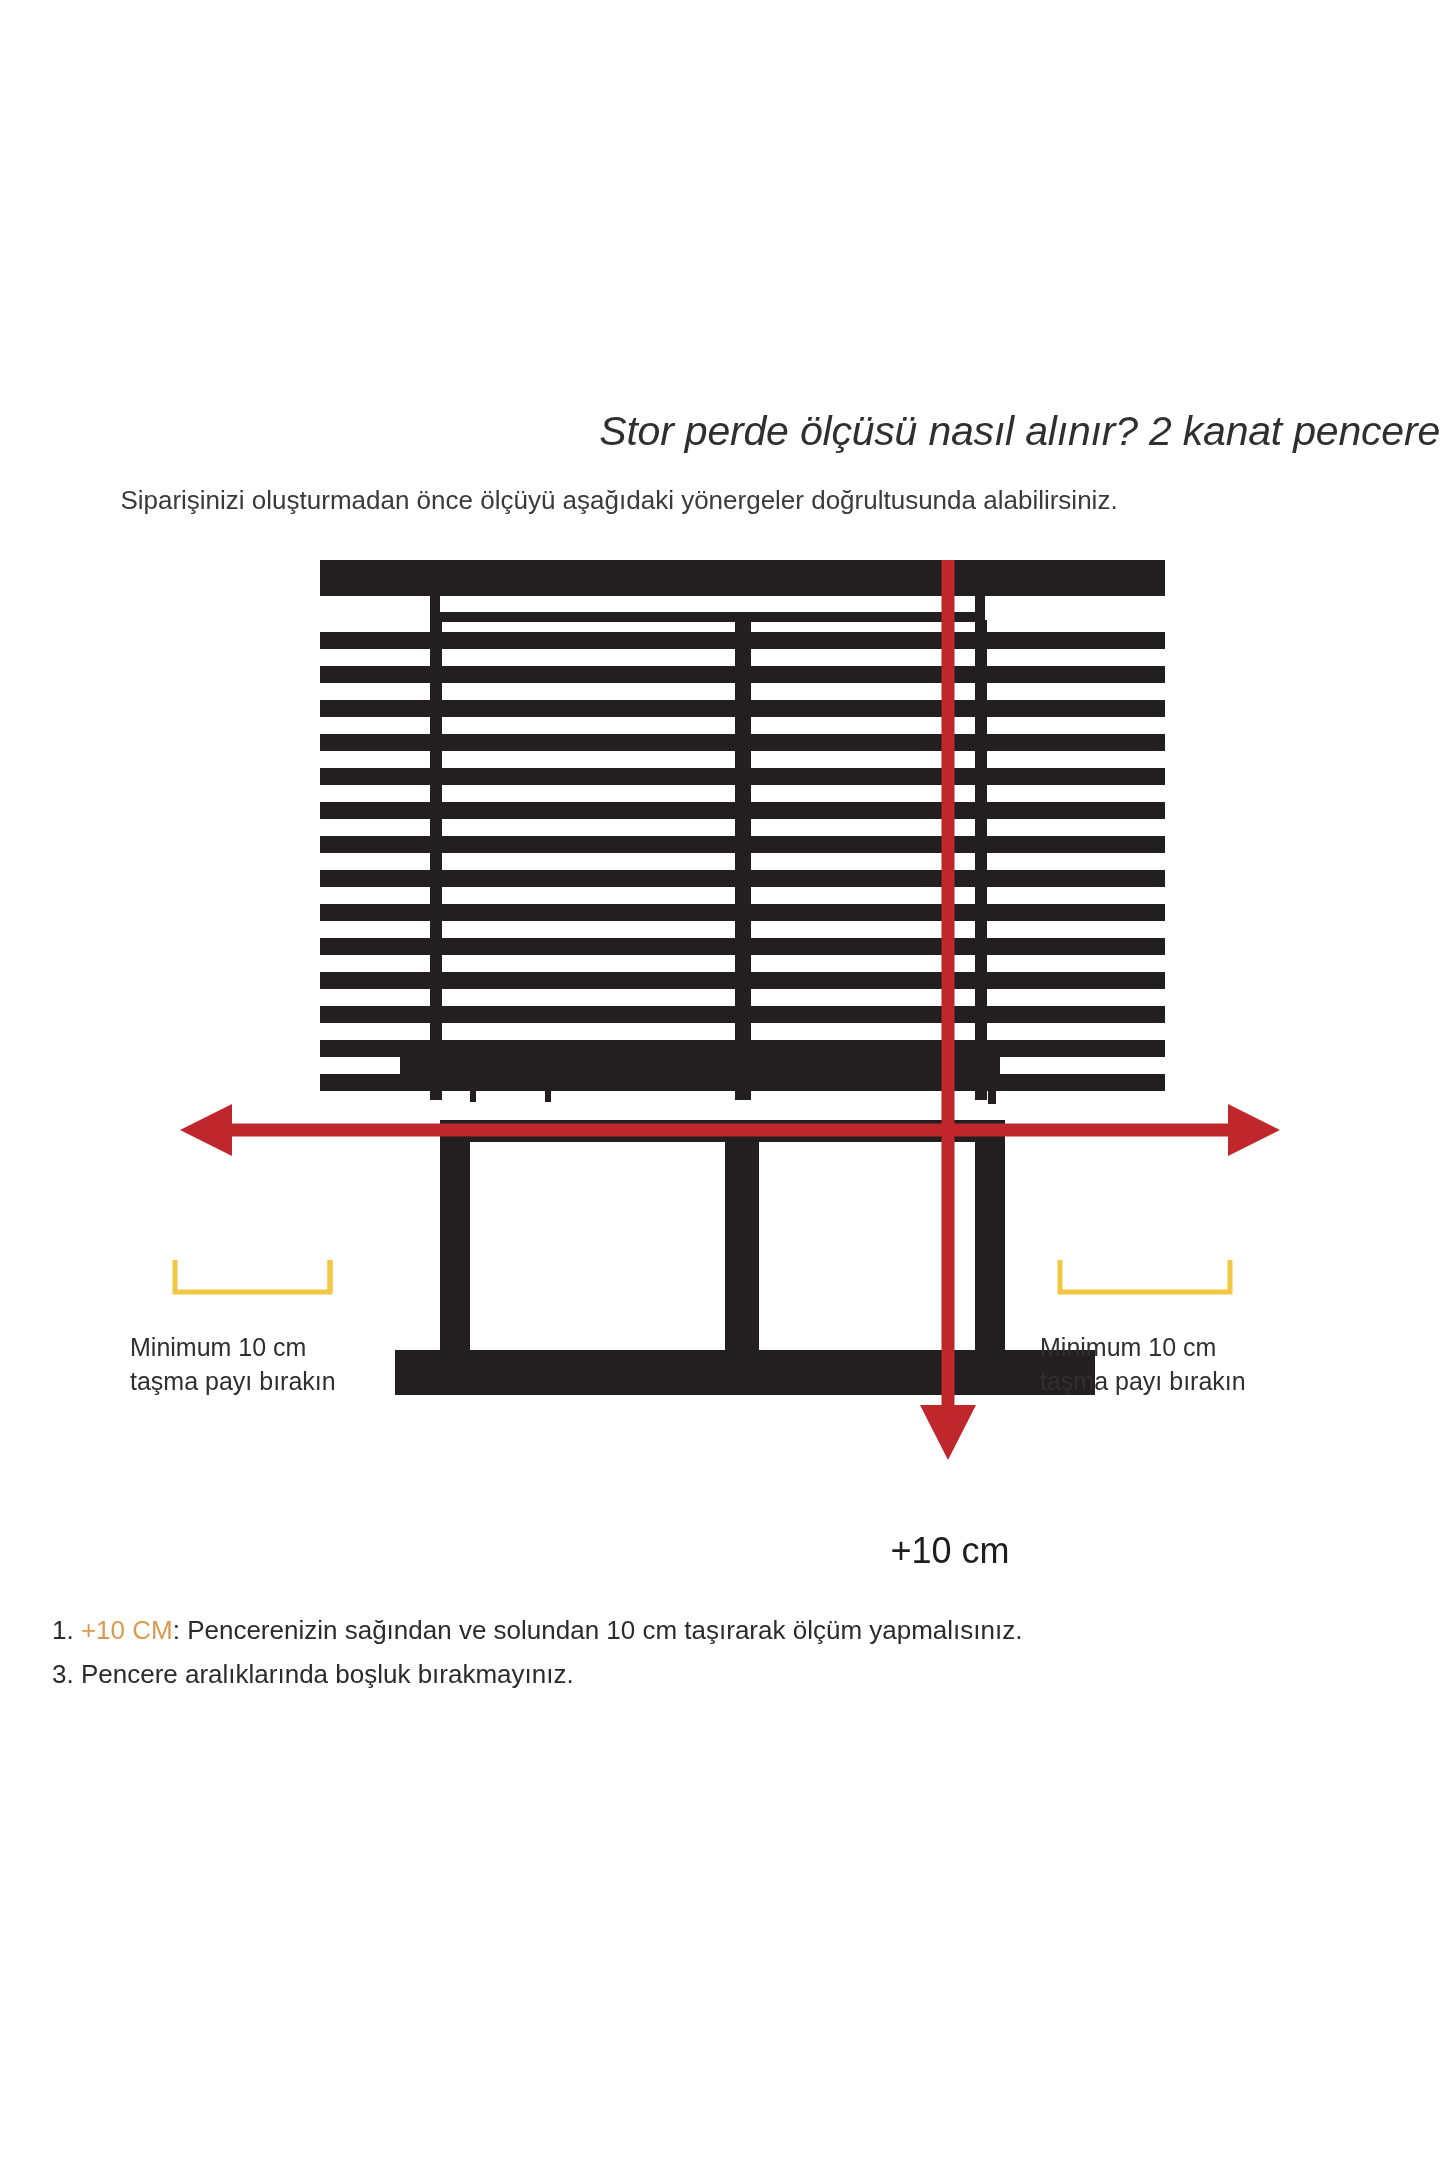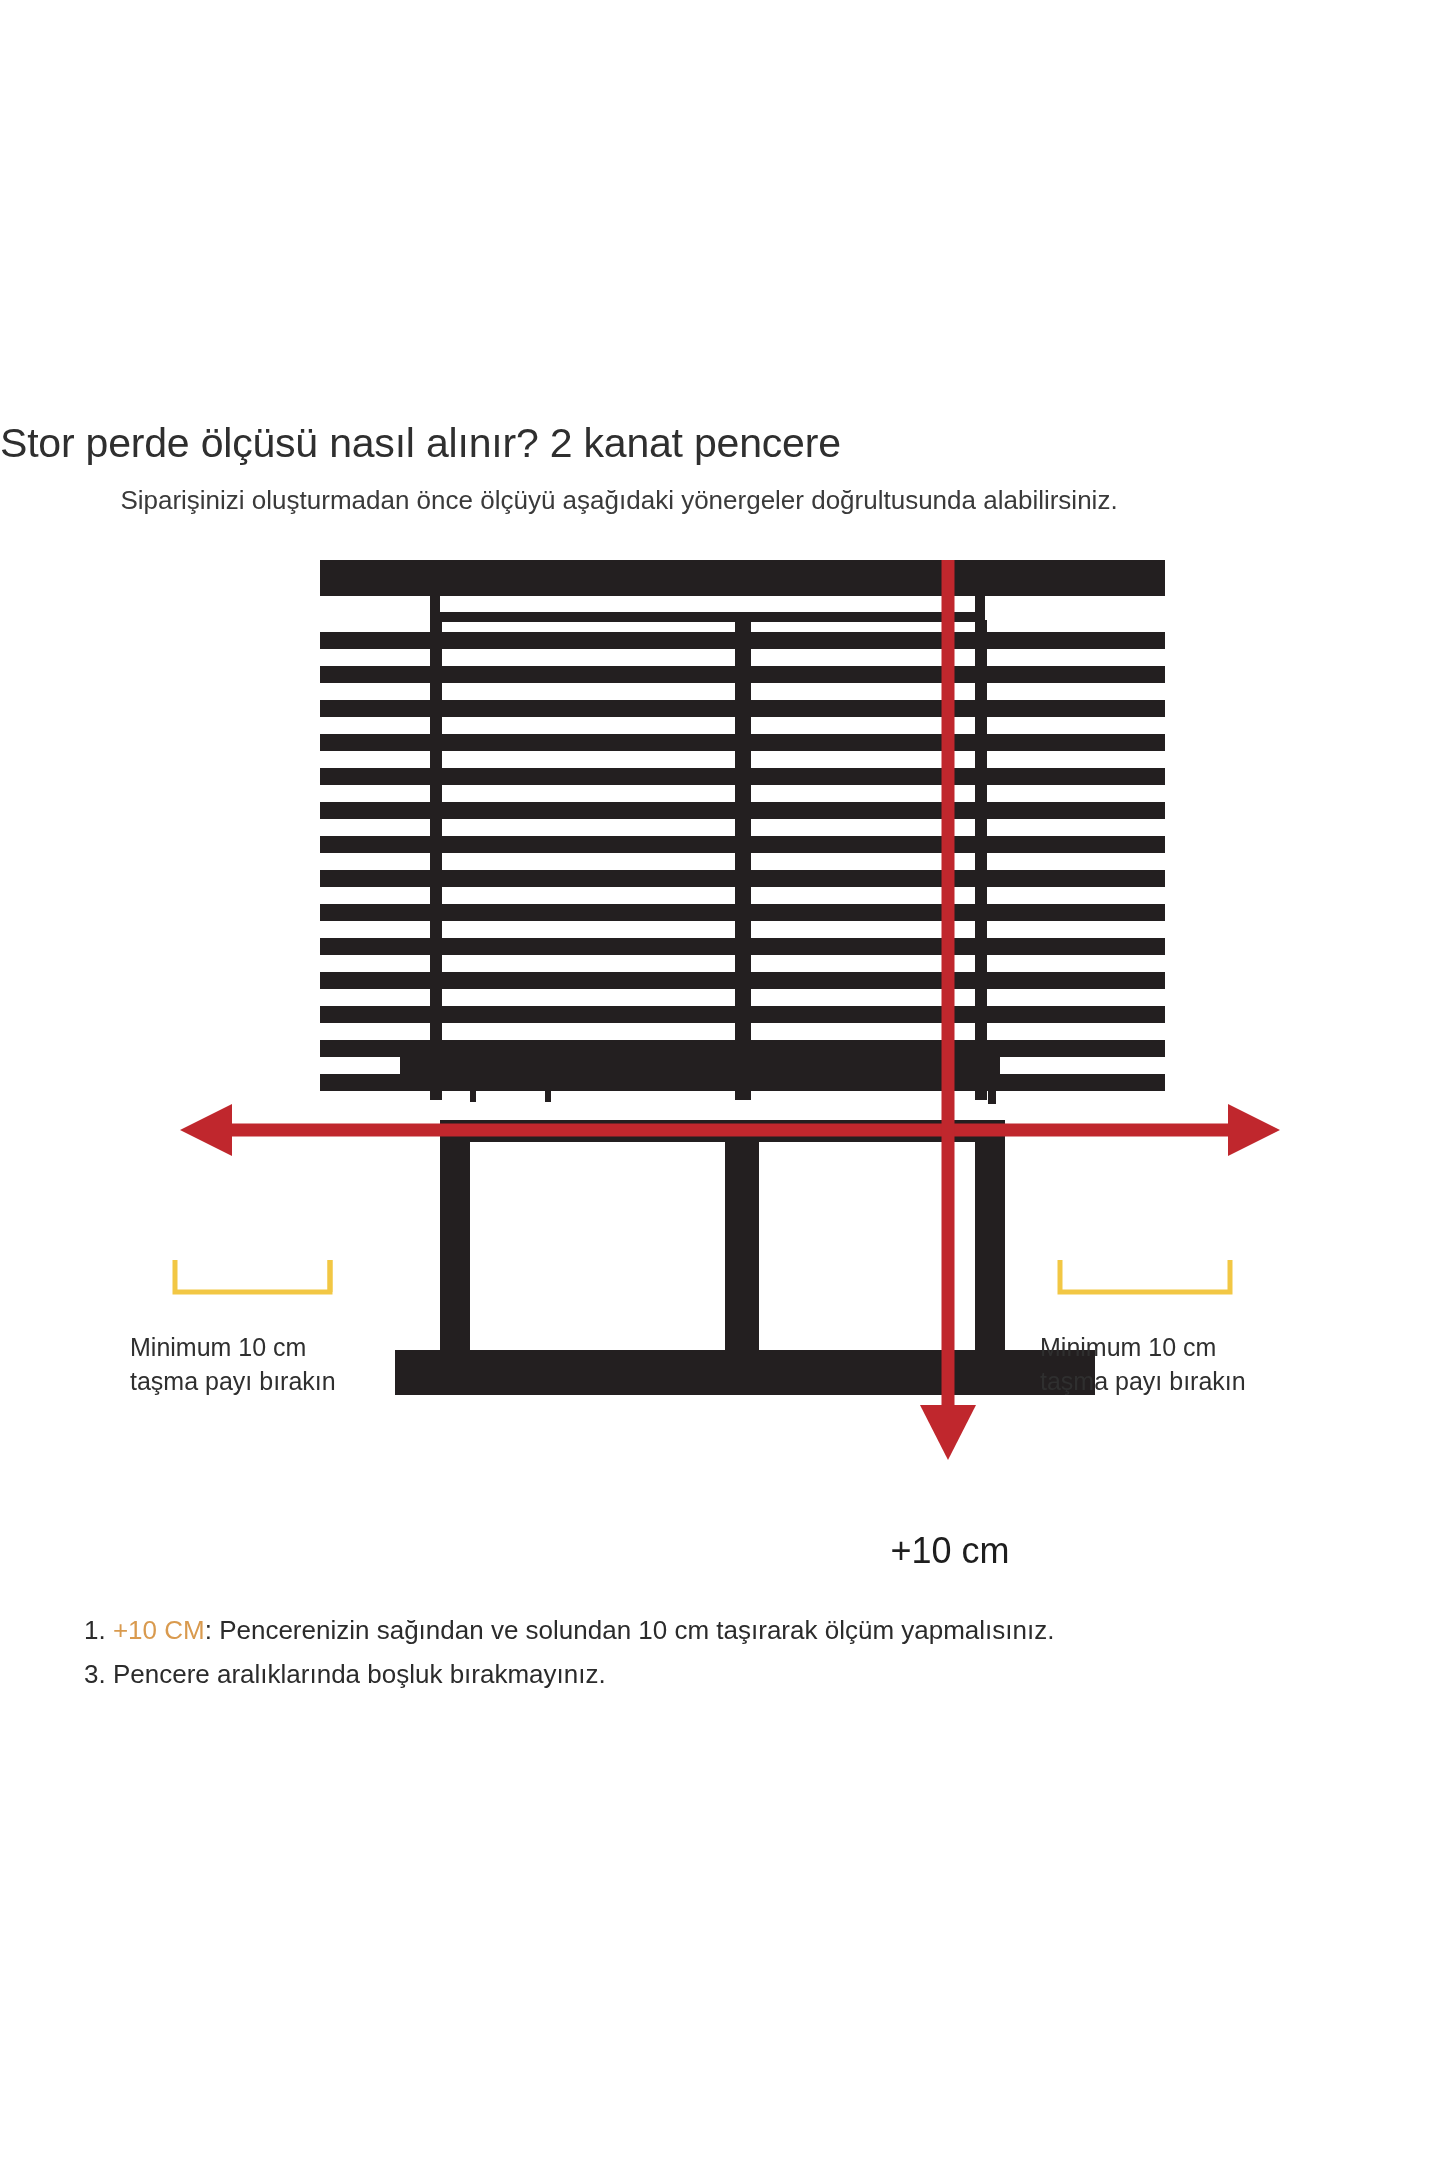--- a/index.html
+++ b/index.html
@@ -21,27 +21,28 @@
     left: 0;
     top: 0;
     width: 1440px;
     height: 2160px;
   }
 
   
   .title {
     position: absolute;
     left: 0;
-    top: 420px;
+    top: 408px;
     width: 1440px;
-    text-align: left;
+    text-align: right;
     font-size: 41px;
     font-weight: 400;
     color: #2f2f2f;
     letter-spacing: -0.2px;
+    font-style: italic;
   }
   .subtitle {
     position: absolute;
     left: 0;
     top: 485px;
     width: 1238px;
     text-align: center;
     font-size: 26px;
     font-weight: 400;
     color: #3a3a3a;
@@ -85,21 +86,21 @@
   
   .notes {
     position: absolute;
     left: 52px;
     top: 1608px;
     width: 1360px;
     font-size: 26px;
     line-height: 44px;
     color: #2b2b2b;
   }
-  .notes .note-line { white-space: nowrap; margin-left: 32px; }
+  .notes .note-line { white-space: nowrap; }
   .accent { color: #d99a4e; }
 </style>
 </head>
 <body>
 
 <div class="page">
 
   <div class="title">Stor perde ölçüsü nasıl alınır? 2 kanat pencere</div>
   <div class="subtitle">Siparişinizi oluşturmadan önce ölçüyü aşağıdaki yönergeler doğrultusunda alabilirsiniz.</div>
 

